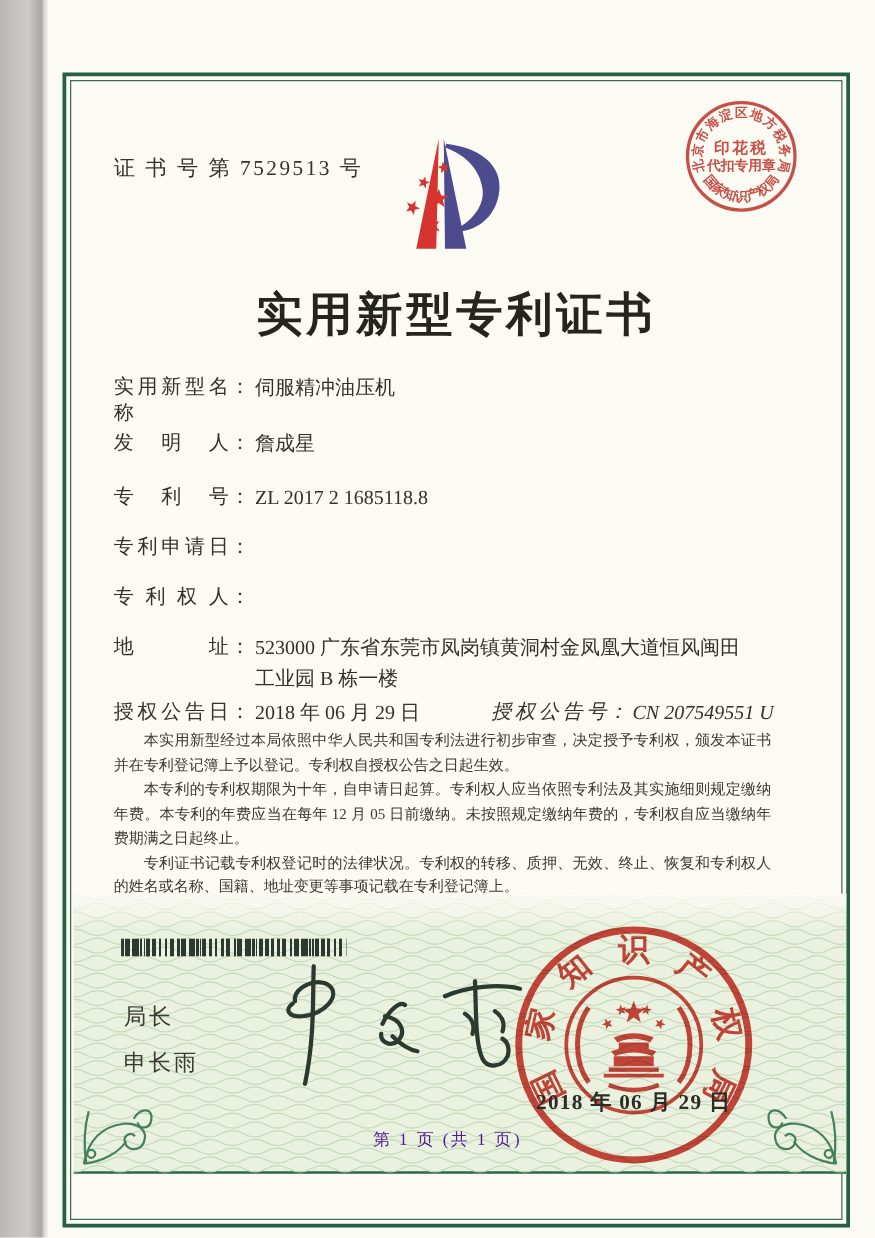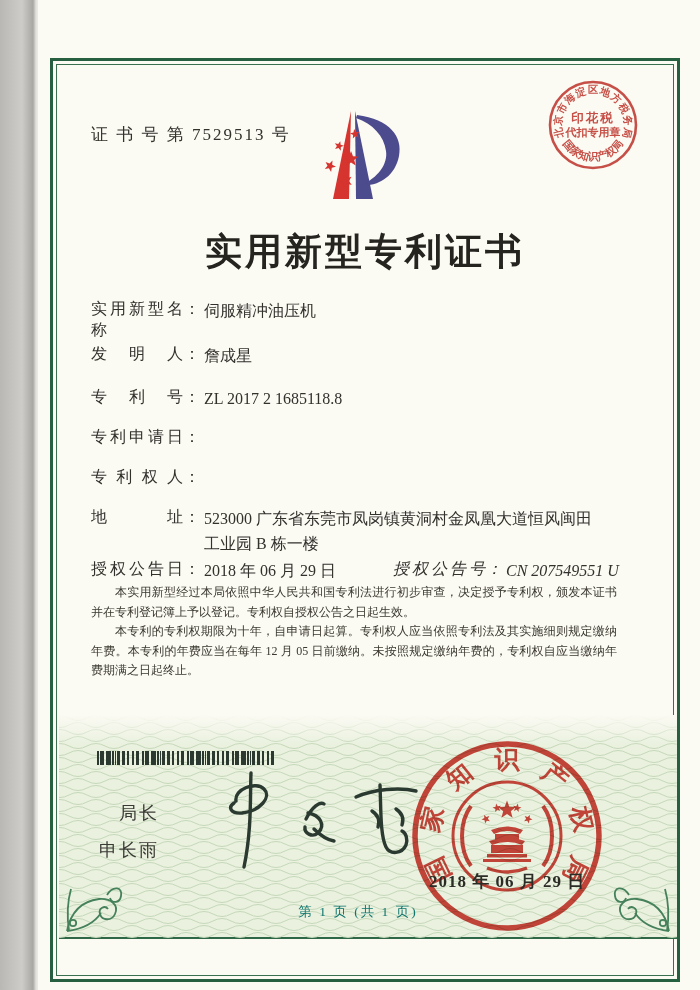--- a/index.html
+++ b/index.html
@@ -62,32 +62,32 @@
     position:absolute; left:0; right:0; top:0; height:30px; z-index:1;
     background:linear-gradient(#fbfaf3,rgba(251,250,243,0));
   }
   .barcode {
     position:absolute; left:38px; top:36px; width:180px; height:14px; z-index:2;
     background:
       repeating-linear-gradient(90deg,#2c3930 0 2px,transparent 2px 5px),
       repeating-linear-gradient(90deg,#2c3930 0 1px,transparent 1px 3px,#2c3930 3px 5px,transparent 5px 9px);
   }
   .director { position:absolute; left:40px; top:86px; z-index:2;
-    font-family:"Liberation Sans","DejaVu Sans",sans-serif; font-size:18px; color:#3a3a35;text-align:right; }
+    font-family:"Liberation Sans","DejaVu Sans",sans-serif; font-size:18px; color:#3a3a35; }
   .director div { margin-bottom:13px; letter-spacing:2px; }
   .signature { position:absolute; left:125px; top:52px; z-index:2; }
   .seal { position:absolute; left:348px; top:21px; z-index:2; mix-blend-mode:multiply; opacity:.93; }
   .seal-date {
     position:absolute; left:358px; top:155px; width:180px; z-index:3;
     text-align:center; font-size:17px; font-weight:600;
     letter-spacing:1px; color:#2c2c27;
   }
   .page-no {
     position:absolute; left:0; right:40px; top:188px; z-index:2;
-    text-align:center; font-size:13.5px; letter-spacing:2px; color:#0f766e;padding-left:20px;
+    text-align:center; font-size:13.5px; letter-spacing:2px; color:#4c1d95;padding-left:20px;
   }
   .orn { position:absolute; z-index:2; }
   .orn-left { left:4px; bottom:2px; }
   .orn-right { right:4px; bottom:2px; transform:scaleX(-1); }
 </style>
 </head>
 <body>
 
 <div class="paper"></div>
 
@@ -176,20 +176,21 @@
     <span class="grant-right">
       <span class="flabel">授权公告号</span>
         <span class="fcolon">：</span>
         <span class="fval">CN 207549551 U</span>
     </span>
   </div>
 
   <div class="paras">
     <div class="para">本实用新型经过本局依照中华人民共和国专利法进行初步审查，决定授予专利权，颁发本证书并在专利登记簿上予以登记。专利权自授权公告之日起生效。</div>
     <div class="para">本专利的专利权期限为十年，自申请日起算。专利权人应当依照专利法及其实施细则规定缴纳年费。本专利的年费应当在每年 12 月 05 日前缴纳。未按照规定缴纳年费的，专利权自应当缴纳年费期满之日起终止。</div>
+    <div class="para">专利证书记载专利权登记时的法律状况。专利权的转移、质押、无效、终止、恢复和专利权人的姓名或名称、国籍、地址变更等事项记载在专利登记簿上。</div>
   </div>
 
   <div class="panel">
     <svg class="waves" id="waves" width="618" height="224" viewBox="0 0 618 224">
         <path d="M-8 3 q9 -5 18 0 q9 5 18 0 q9 -5 18 0 q9 5 18 0 q9 -5 18 0 q9 5 18 0 q9 -5 18 0 q9 5 18 0 q9 -5 18 0 q9 5 18 0 q9 -5 18 0 q9 5 18 0 q9 -5 18 0 q9 5 18 0 q9 -5 18 0 q9 5 18 0 q9 -5 18 0 q9 5 18 0 q9 -5 18 0 q9 5 18 0 q9 -5 18 0 q9 5 18 0 q9 -5 18 0 q9 5 18 0 q9 -5 18 0 q9 5 18 0 q9 -5 18 0 q9 5 18 0 q9 -5 18 0 q9 5 18 0 q9 -5 18 0 q9 5 18 0 q9 -5 18 0 q9 5 18 0 q9 -5 18 0 q9 5 18 0" fill="none" stroke="#c6d9ba" stroke-width="1"></path>
         <path d="M-8 10 q9 5 18 0 q9 -5 18 0 q9 5 18 0 q9 -5 18 0 q9 5 18 0 q9 -5 18 0 q9 5 18 0 q9 -5 18 0 q9 5 18 0 q9 -5 18 0 q9 5 18 0 q9 -5 18 0 q9 5 18 0 q9 -5 18 0 q9 5 18 0 q9 -5 18 0 q9 5 18 0 q9 -5 18 0 q9 5 18 0 q9 -5 18 0 q9 5 18 0 q9 -5 18 0 q9 5 18 0 q9 -5 18 0 q9 5 18 0 q9 -5 18 0 q9 5 18 0 q9 -5 18 0 q9 5 18 0 q9 -5 18 0 q9 5 18 0 q9 -5 18 0 q9 5 18 0 q9 -5 18 0 q9 5 18 0 q9 -5 18 0" fill="none" stroke="#c6d9ba" stroke-width="1"></path>
         <path d="M-8 17 q9 -5 18 0 q9 5 18 0 q9 -5 18 0 q9 5 18 0 q9 -5 18 0 q9 5 18 0 q9 -5 18 0 q9 5 18 0 q9 -5 18 0 q9 5 18 0 q9 -5 18 0 q9 5 18 0 q9 -5 18 0 q9 5 18 0 q9 -5 18 0 q9 5 18 0 q9 -5 18 0 q9 5 18 0 q9 -5 18 0 q9 5 18 0 q9 -5 18 0 q9 5 18 0 q9 -5 18 0 q9 5 18 0 q9 -5 18 0 q9 5 18 0 q9 -5 18 0 q9 5 18 0 q9 -5 18 0 q9 5 18 0 q9 -5 18 0 q9 5 18 0 q9 -5 18 0 q9 5 18 0 q9 -5 18 0 q9 5 18 0" fill="none" stroke="#c6d9ba" stroke-width="1"></path>
         <path d="M-8 24 q9 5 18 0 q9 -5 18 0 q9 5 18 0 q9 -5 18 0 q9 5 18 0 q9 -5 18 0 q9 5 18 0 q9 -5 18 0 q9 5 18 0 q9 -5 18 0 q9 5 18 0 q9 -5 18 0 q9 5 18 0 q9 -5 18 0 q9 5 18 0 q9 -5 18 0 q9 5 18 0 q9 -5 18 0 q9 5 18 0 q9 -5 18 0 q9 5 18 0 q9 -5 18 0 q9 5 18 0 q9 -5 18 0 q9 5 18 0 q9 -5 18 0 q9 5 18 0 q9 -5 18 0 q9 5 18 0 q9 -5 18 0 q9 5 18 0 q9 -5 18 0 q9 5 18 0 q9 -5 18 0 q9 5 18 0 q9 -5 18 0" fill="none" stroke="#c6d9ba" stroke-width="1"></path>
         <path d="M-8 31 q9 -5 18 0 q9 5 18 0 q9 -5 18 0 q9 5 18 0 q9 -5 18 0 q9 5 18 0 q9 -5 18 0 q9 5 18 0 q9 -5 18 0 q9 5 18 0 q9 -5 18 0 q9 5 18 0 q9 -5 18 0 q9 5 18 0 q9 -5 18 0 q9 5 18 0 q9 -5 18 0 q9 5 18 0 q9 -5 18 0 q9 5 18 0 q9 -5 18 0 q9 5 18 0 q9 -5 18 0 q9 5 18 0 q9 -5 18 0 q9 5 18 0 q9 -5 18 0 q9 5 18 0 q9 -5 18 0 q9 5 18 0 q9 -5 18 0 q9 5 18 0 q9 -5 18 0 q9 5 18 0 q9 -5 18 0 q9 5 18 0" fill="none" stroke="#c6d9ba" stroke-width="1"></path>
         <path d="M-8 38 q9 5 18 0 q9 -5 18 0 q9 5 18 0 q9 -5 18 0 q9 5 18 0 q9 -5 18 0 q9 5 18 0 q9 -5 18 0 q9 5 18 0 q9 -5 18 0 q9 5 18 0 q9 -5 18 0 q9 5 18 0 q9 -5 18 0 q9 5 18 0 q9 -5 18 0 q9 5 18 0 q9 -5 18 0 q9 5 18 0 q9 -5 18 0 q9 5 18 0 q9 -5 18 0 q9 5 18 0 q9 -5 18 0 q9 5 18 0 q9 -5 18 0 q9 5 18 0 q9 -5 18 0 q9 5 18 0 q9 -5 18 0 q9 5 18 0 q9 -5 18 0 q9 5 18 0 q9 -5 18 0 q9 5 18 0 q9 -5 18 0" fill="none" stroke="#c6d9ba" stroke-width="1"></path>

